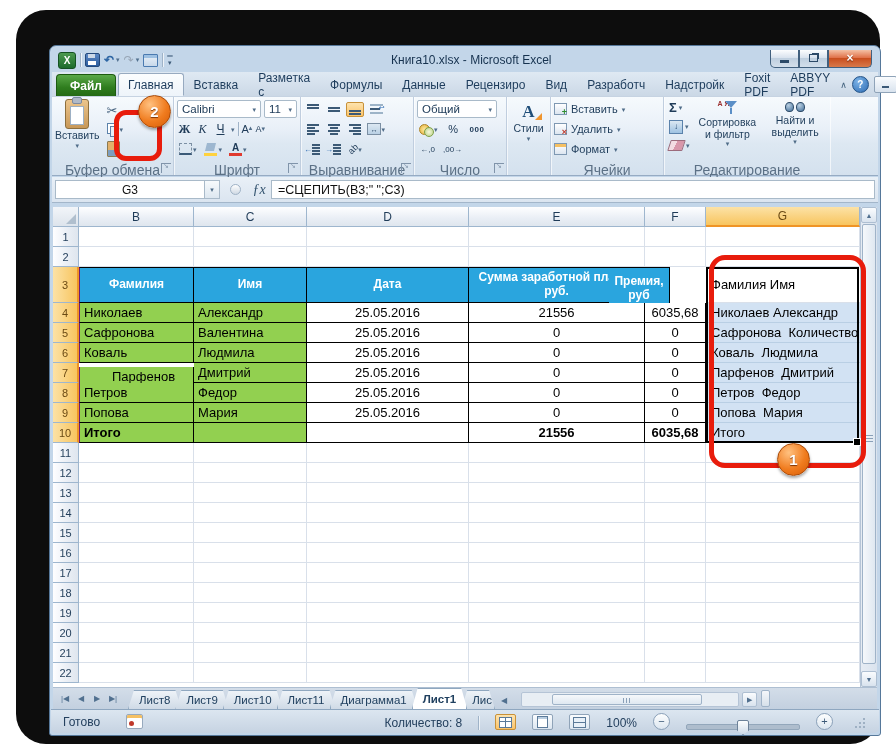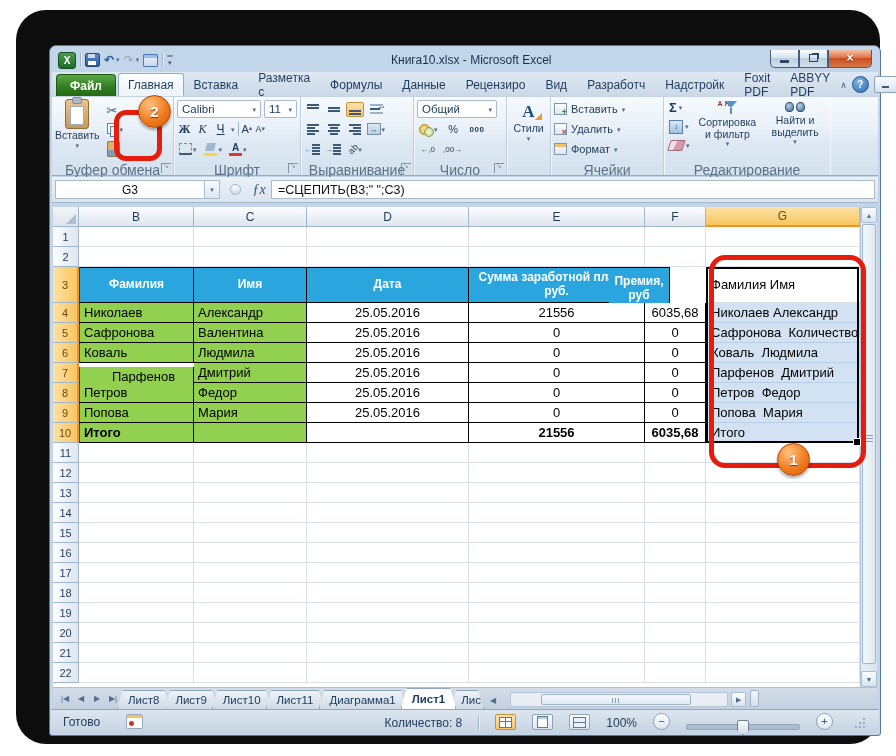--- a/index.html
+++ b/index.html
@@ -201,21 +201,21 @@
          color:#fff;font-weight:bold;font-size:15px;text-shadow:0 1px 1px #7c3303;box-shadow:0 2px 3px rgba(0,0,0,.35);}
   #ann-rect-1{left:656px;top:48px;width:147px;height:203px;border-radius:16px;}
   #badge-1{left:724px;top:236px;}
   #ann-rect-2{left:64px;top:64px;width:38px;height:41px;border-radius:12px;z-index:40;}
   #badge-2{left:88px;top:49px;}
 
   
   .sheetbar{position:absolute;left:3px;top:641px;width:824px;height:22px;display:flex;align-items:flex-end;
             background:linear-gradient(#d3dde9,#c3d0df);border-top:1px solid #aebfd2;box-sizing:border-box;padding-left:4px;}
   .nav{width:16px;height:17px;display:flex;align-items:center;justify-content:center;font-size:8px;color:#51708f;margin-bottom:2px;}
-  .stabs{display:flex;align-items:flex-end;margin-left:2px;}
+  .stabs{display:flex;align-items:flex-end;margin-left:13px;}
   .stab{height:18px;padding:0 10px;display:flex;align-items:center;font-size:11.5px;color:#20405f;
         background:linear-gradient(#eef3f8,#cfdae6);border:1px solid #8fa7bf;border-bottom:none;
         clip-path:polygon(6px 0,calc(100% - 6px) 0,100% 100%,0 100%);margin-left:-6px;}
   .stab.active{background:#fff;font-weight:bold;height:20px;z-index:2;}
   .stab.partial{max-width:30px;padding-right:2px;overflow:hidden;}
   .tabscroll{font-size:8px;color:#51708f;margin:0 0 4px 6px;}
   .hs{position:relative;width:218px;height:15px;background:#e8eef4;border:1px solid #b5c4d6;border-radius:2px;
       margin:0 0 2px 14px;box-sizing:border-box;}
   .hs-thumb{position:absolute;left:30px;top:1px;width:150px;height:11px;background:linear-gradient(#f5f8fb,#dfe8f1);
             border:1px solid #9fb3c8;border-radius:2px;box-sizing:border-box;}

